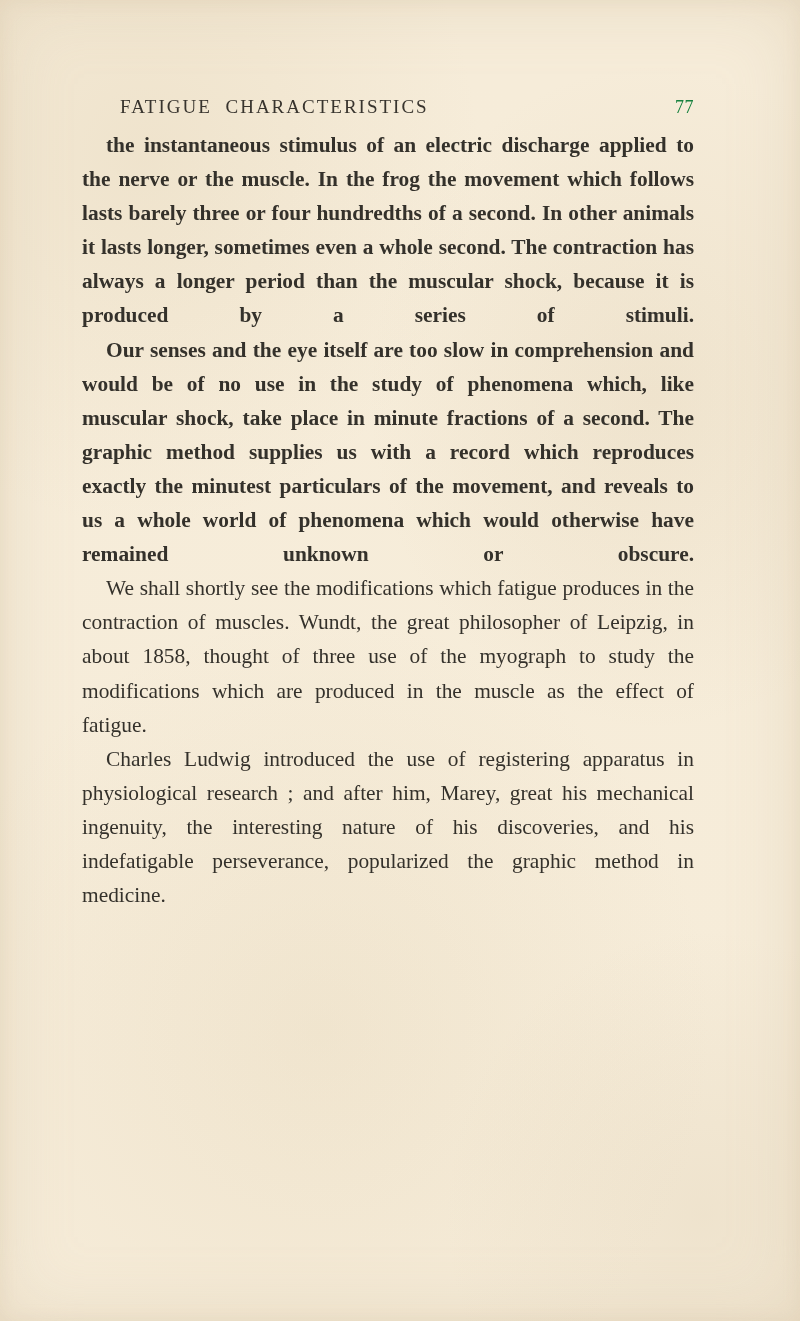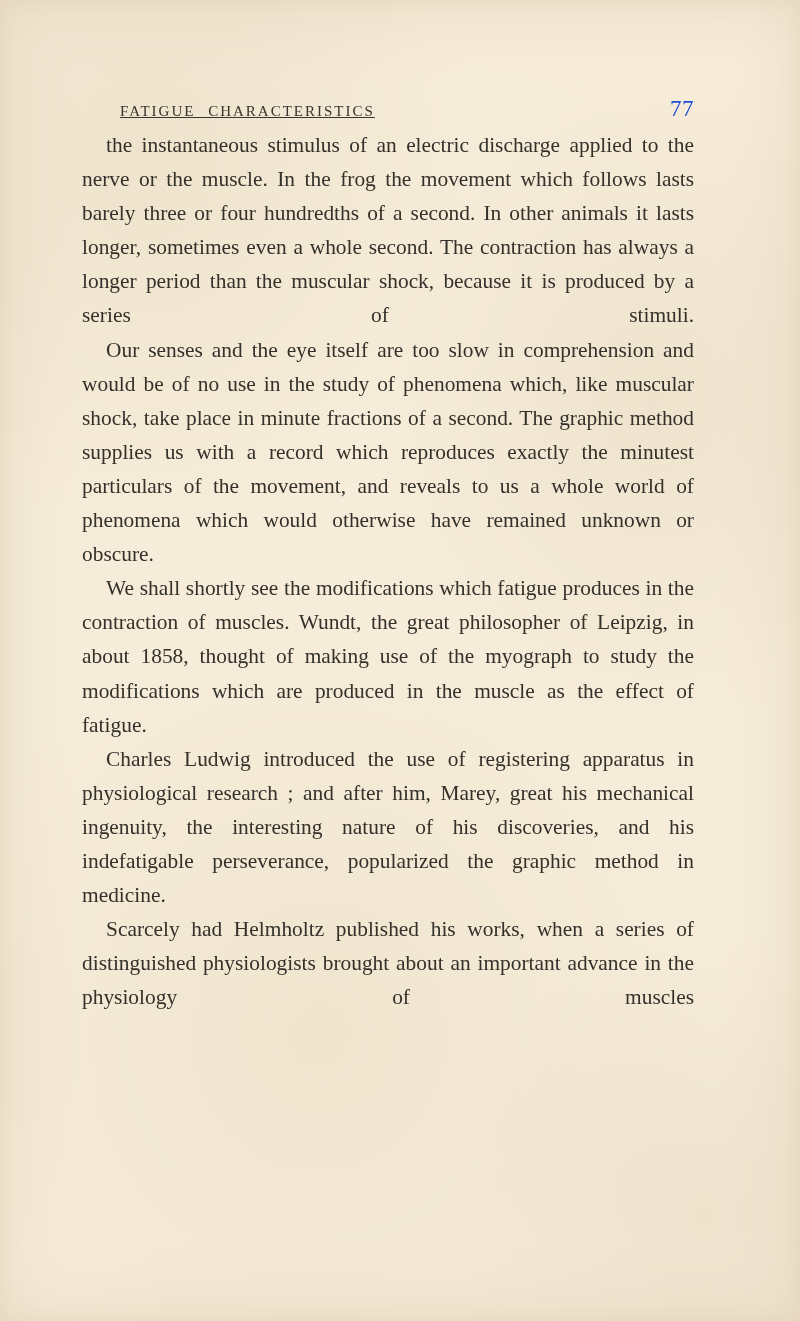--- a/index.html
+++ b/index.html
@@ -49,31 +49,30 @@
   .running-head {
     position: absolute;
     left: 82px;
     top: 96px;
     width: 612px;
     display: flex;
     align-items: baseline;
     justify-content: space-between;
   }
   .running-head-title {
-    font-size: 15px;
+    font-size: 19px;
     letter-spacing: 2.0px;
     word-spacing: 7px;
     color: #38342e;
     padding-left: 38px;
     white-space: nowrap;
-    text-decoration: underline;
   }
   .running-head-folio {
-    font-size: 23px;
-    color: #1d4ed8;
+    font-size: 18px;
+    color: #15803d;
     letter-spacing: 0.5px;
   }
 
   
   .text-block {
     position: absolute;
     left: 82px;
     top: 128px;
     width: 612px;
   }
@@ -83,20 +82,21 @@
     line-height: 34.1px;
     text-align: justify;
     text-align-last: left;
     text-indent: 24px;
     color: #34312b;
     word-spacing: 0.4px;
     hyphens: none;
   }
   p.para.flush-last {
     text-align-last: justify;
+    font-weight: bold;
   }
 
   
   .section-numeral {
     margin: 22px 0 14px 0;
     text-align: center;
     font-size: 21.5px;
     line-height: 34px;
     letter-spacing: 1px;
     text-indent: 0;
@@ -114,23 +114,22 @@
     <div class="running-head-title">FATIGUE CHARACTERISTICS</div>
     <div class="running-head-folio">77</div>
   </div>
 
   <div class="text-block">
 
     <p class="para flush-last">the instantaneous stimulus of an electric discharge applied to the nerve or the muscle. In the frog the movement which follows lasts barely three or four hundredths of a second. In other animals it lasts longer, sometimes even a whole second. The contraction has always a longer period than the muscular shock, because it is produced by a series of stimuli.</p>
 
     <p class="para flush-last">Our senses and the eye itself are too slow in comprehension and would be of no use in the study of phenomena which, like muscular shock, take place in minute fractions of a second. The graphic method supplies us with a record which reproduces exactly the minutest particulars of the movement, and reveals to us a whole world of phenomena which would otherwise have remained unknown or obscure.</p>
 
-    <p class="para">We shall shortly see the modifications which fatigue produces in the contraction of muscles. Wundt, the great philosopher of Leipzig, in about 1858, thought of making use of the myograph to study the modifications which are produced in the muscle as the effect of fatigue.</p>
+    <p class="para">We shall shortly see the modifications which fatigue produces in the contraction of muscles. Wundt, the great philosopher of Leipzig, in about 1858, thought of three use of the myograph to study the modifications which are produced in the muscle as the effect of fatigue.</p>
 
 
     <p class="para">Charles Ludwig introduced the use of registering apparatus in physiological research ; and after him, Marey, great his mechanical ingenuity, the interesting nature of his discoveries, and his indefatigable perseverance, popularized the graphic method in medicine.</p>
 
-    <p class="para flush-last">Scarcely had Helmholtz published his works, when a series of distinguished physiologists brought about an important advance in the physiology of muscles</p>
 
   </div>
 
   <div class="edge-shade"></div>
 </div>
 
 </body></html>

